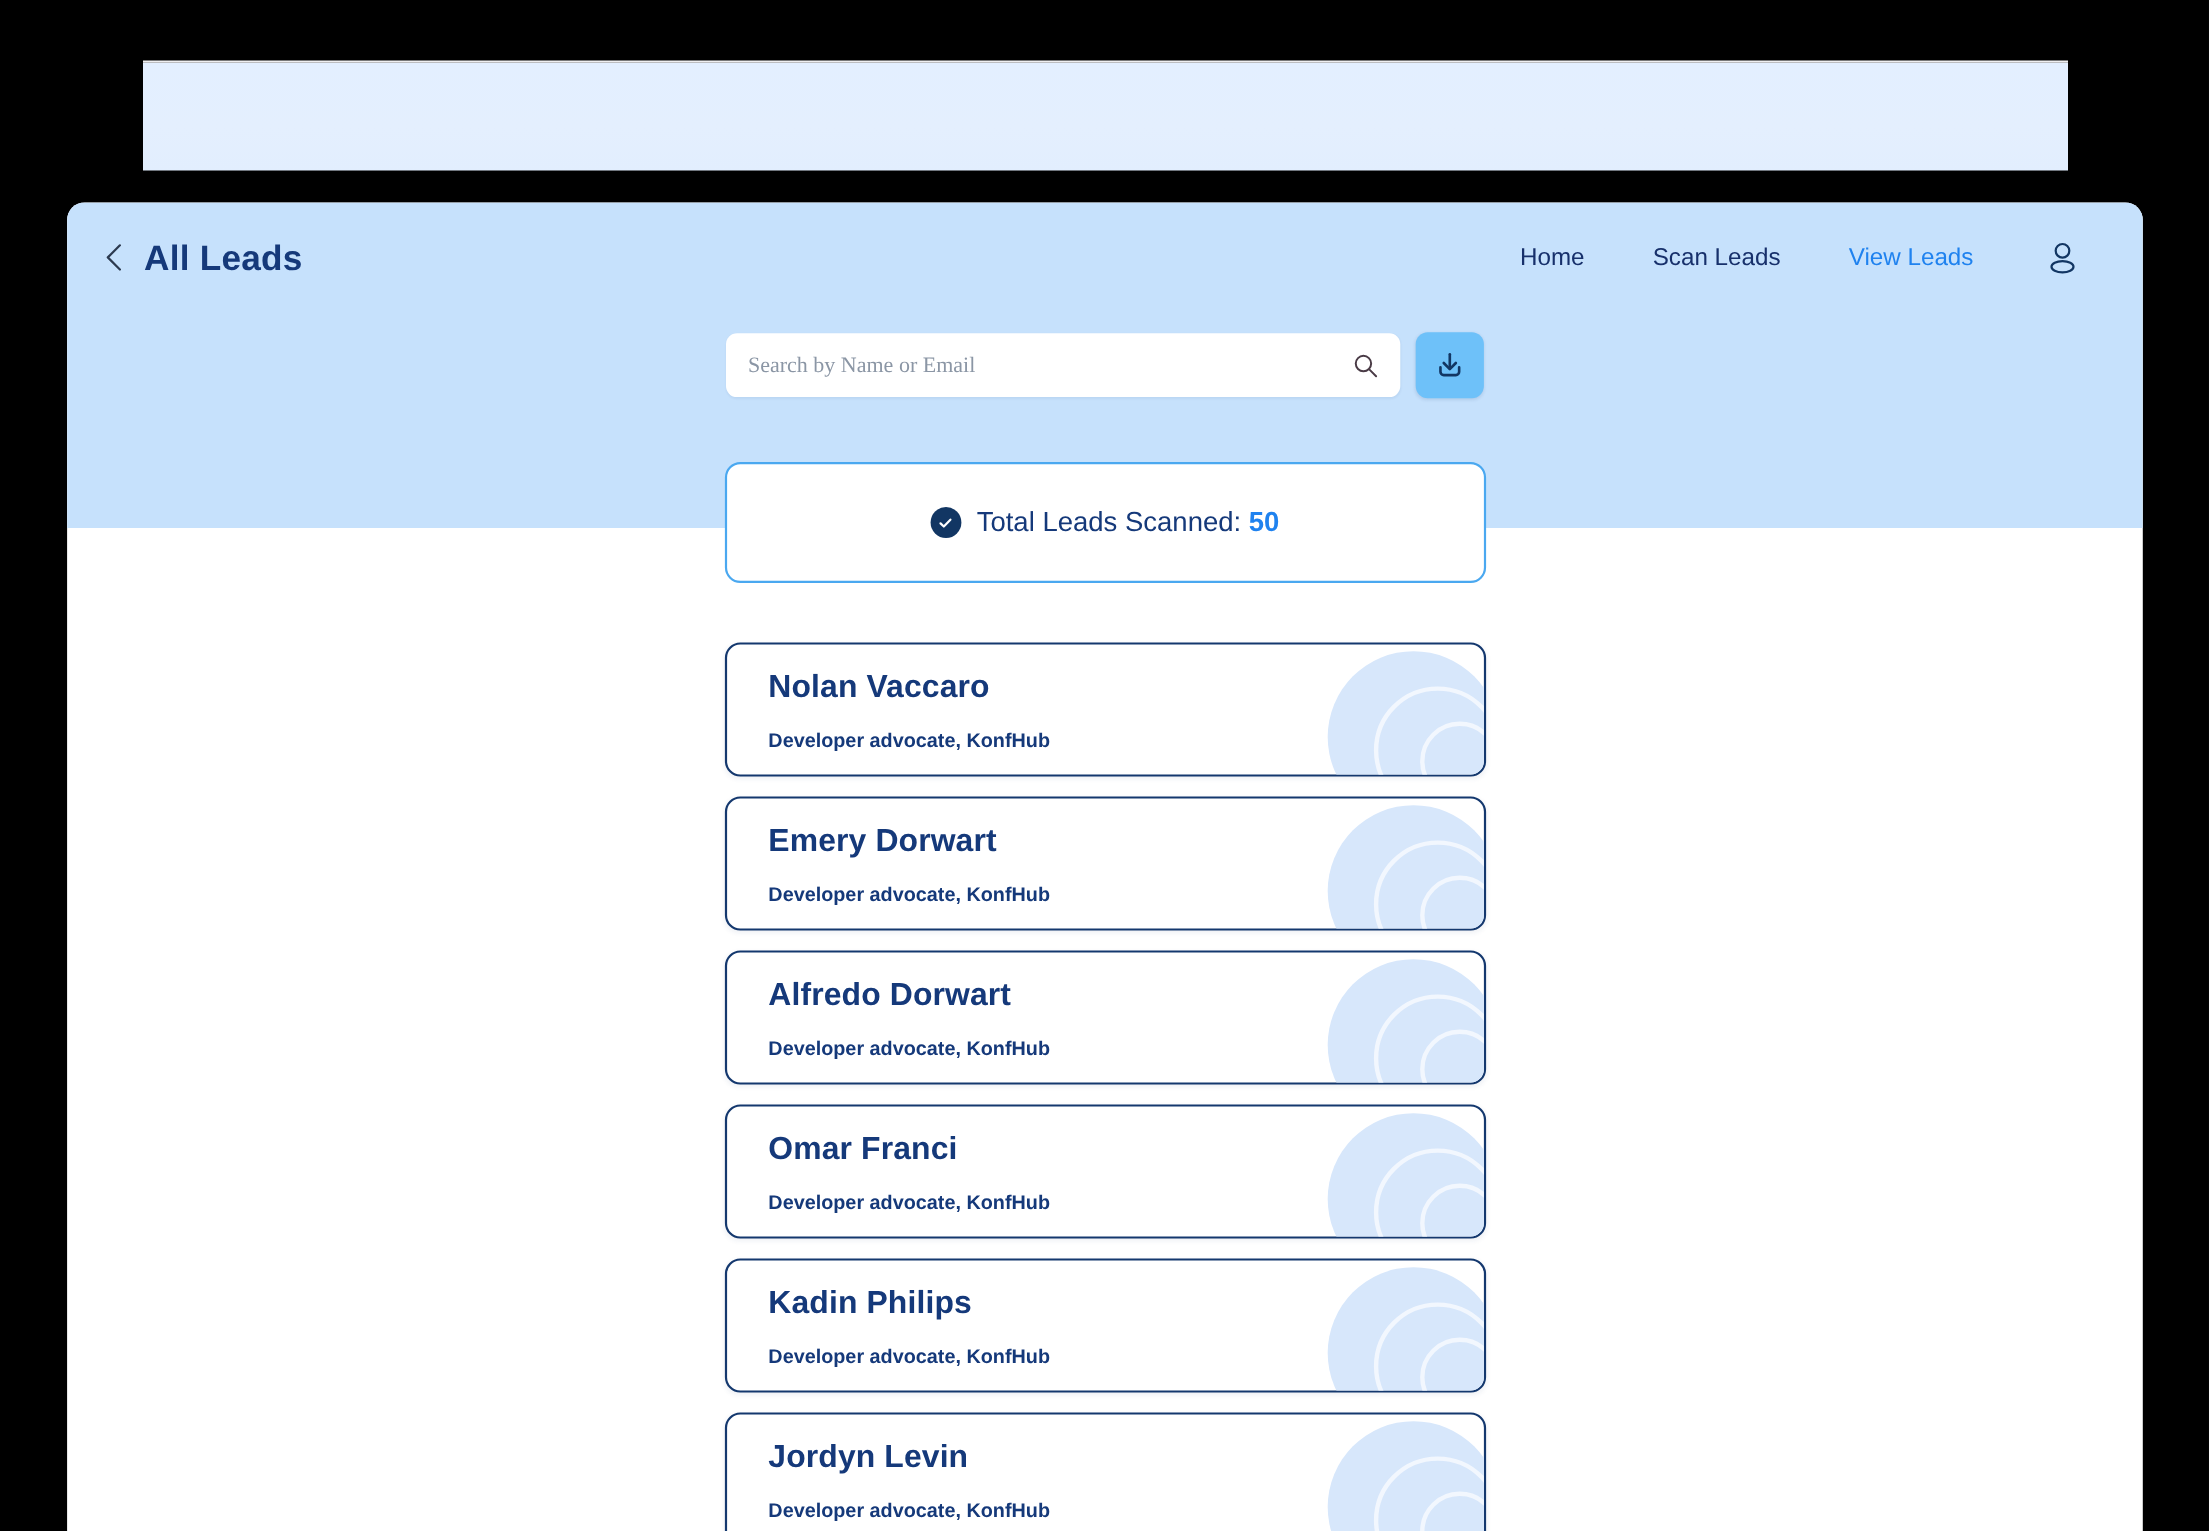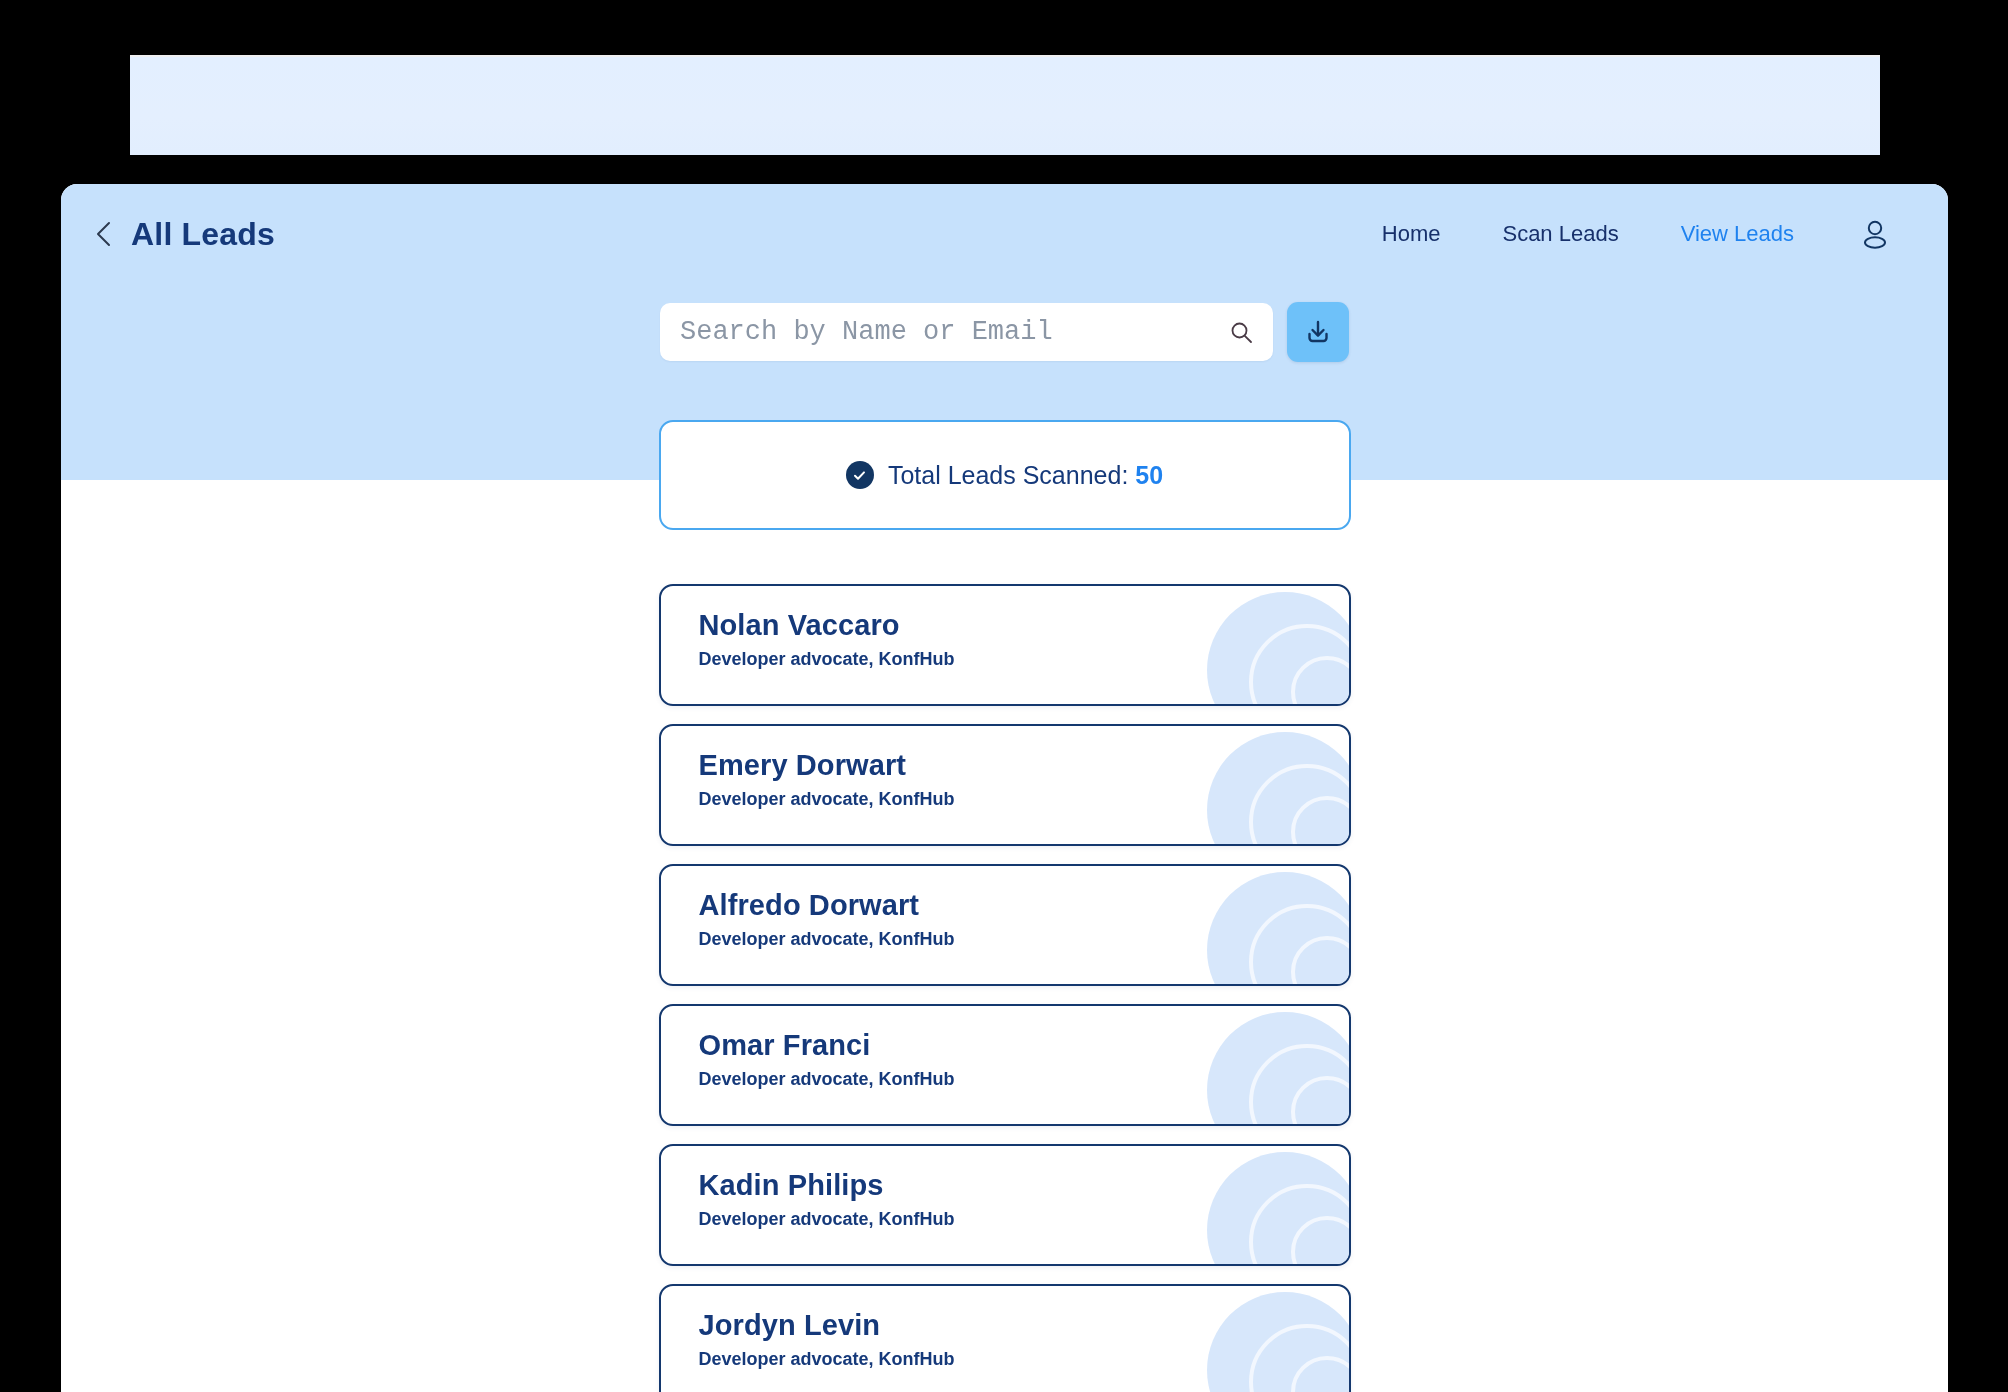--- a/index.html
+++ b/index.html
@@ -132,22 +132,22 @@
     align-items: center;
     box-shadow: 0 1px 2px rgba(20, 50, 100, 0.06);
   }
 
   .search-input {
     width: 100%;
     height: 100%;
     border: none;
     outline: none;
     background: transparent;
-    font-family: Liberation Mono, monospace;
-    font-size: 27px;
+    font-family: Liberation Serif, serif;
+    font-size: 20px;
     color: #3b4a5c;
     padding: 0 58px 0 20px;
     border-radius: 10px;
   }
 
   .search-input::placeholder { color: #8b96a5; }
 
   .search-icon {
     position: absolute;
     right: 20px;
@@ -249,21 +249,21 @@
     font-size: 29px;
     font-weight: 600;
     color: #15397a;
     line-height: 1.1;
     letter-spacing: 0.1px;
   }
 
   .lead-role {
     position: relative;
     z-index: 2;
-    margin-top: 8px;
+    margin-top: 22px;
     font-size: 18px;
     font-weight: 600;
     color: #15397a;
     line-height: 1.1;
   }
 
   .card-deco {
     position: absolute;
     right: -36px;
     bottom: -66px;

